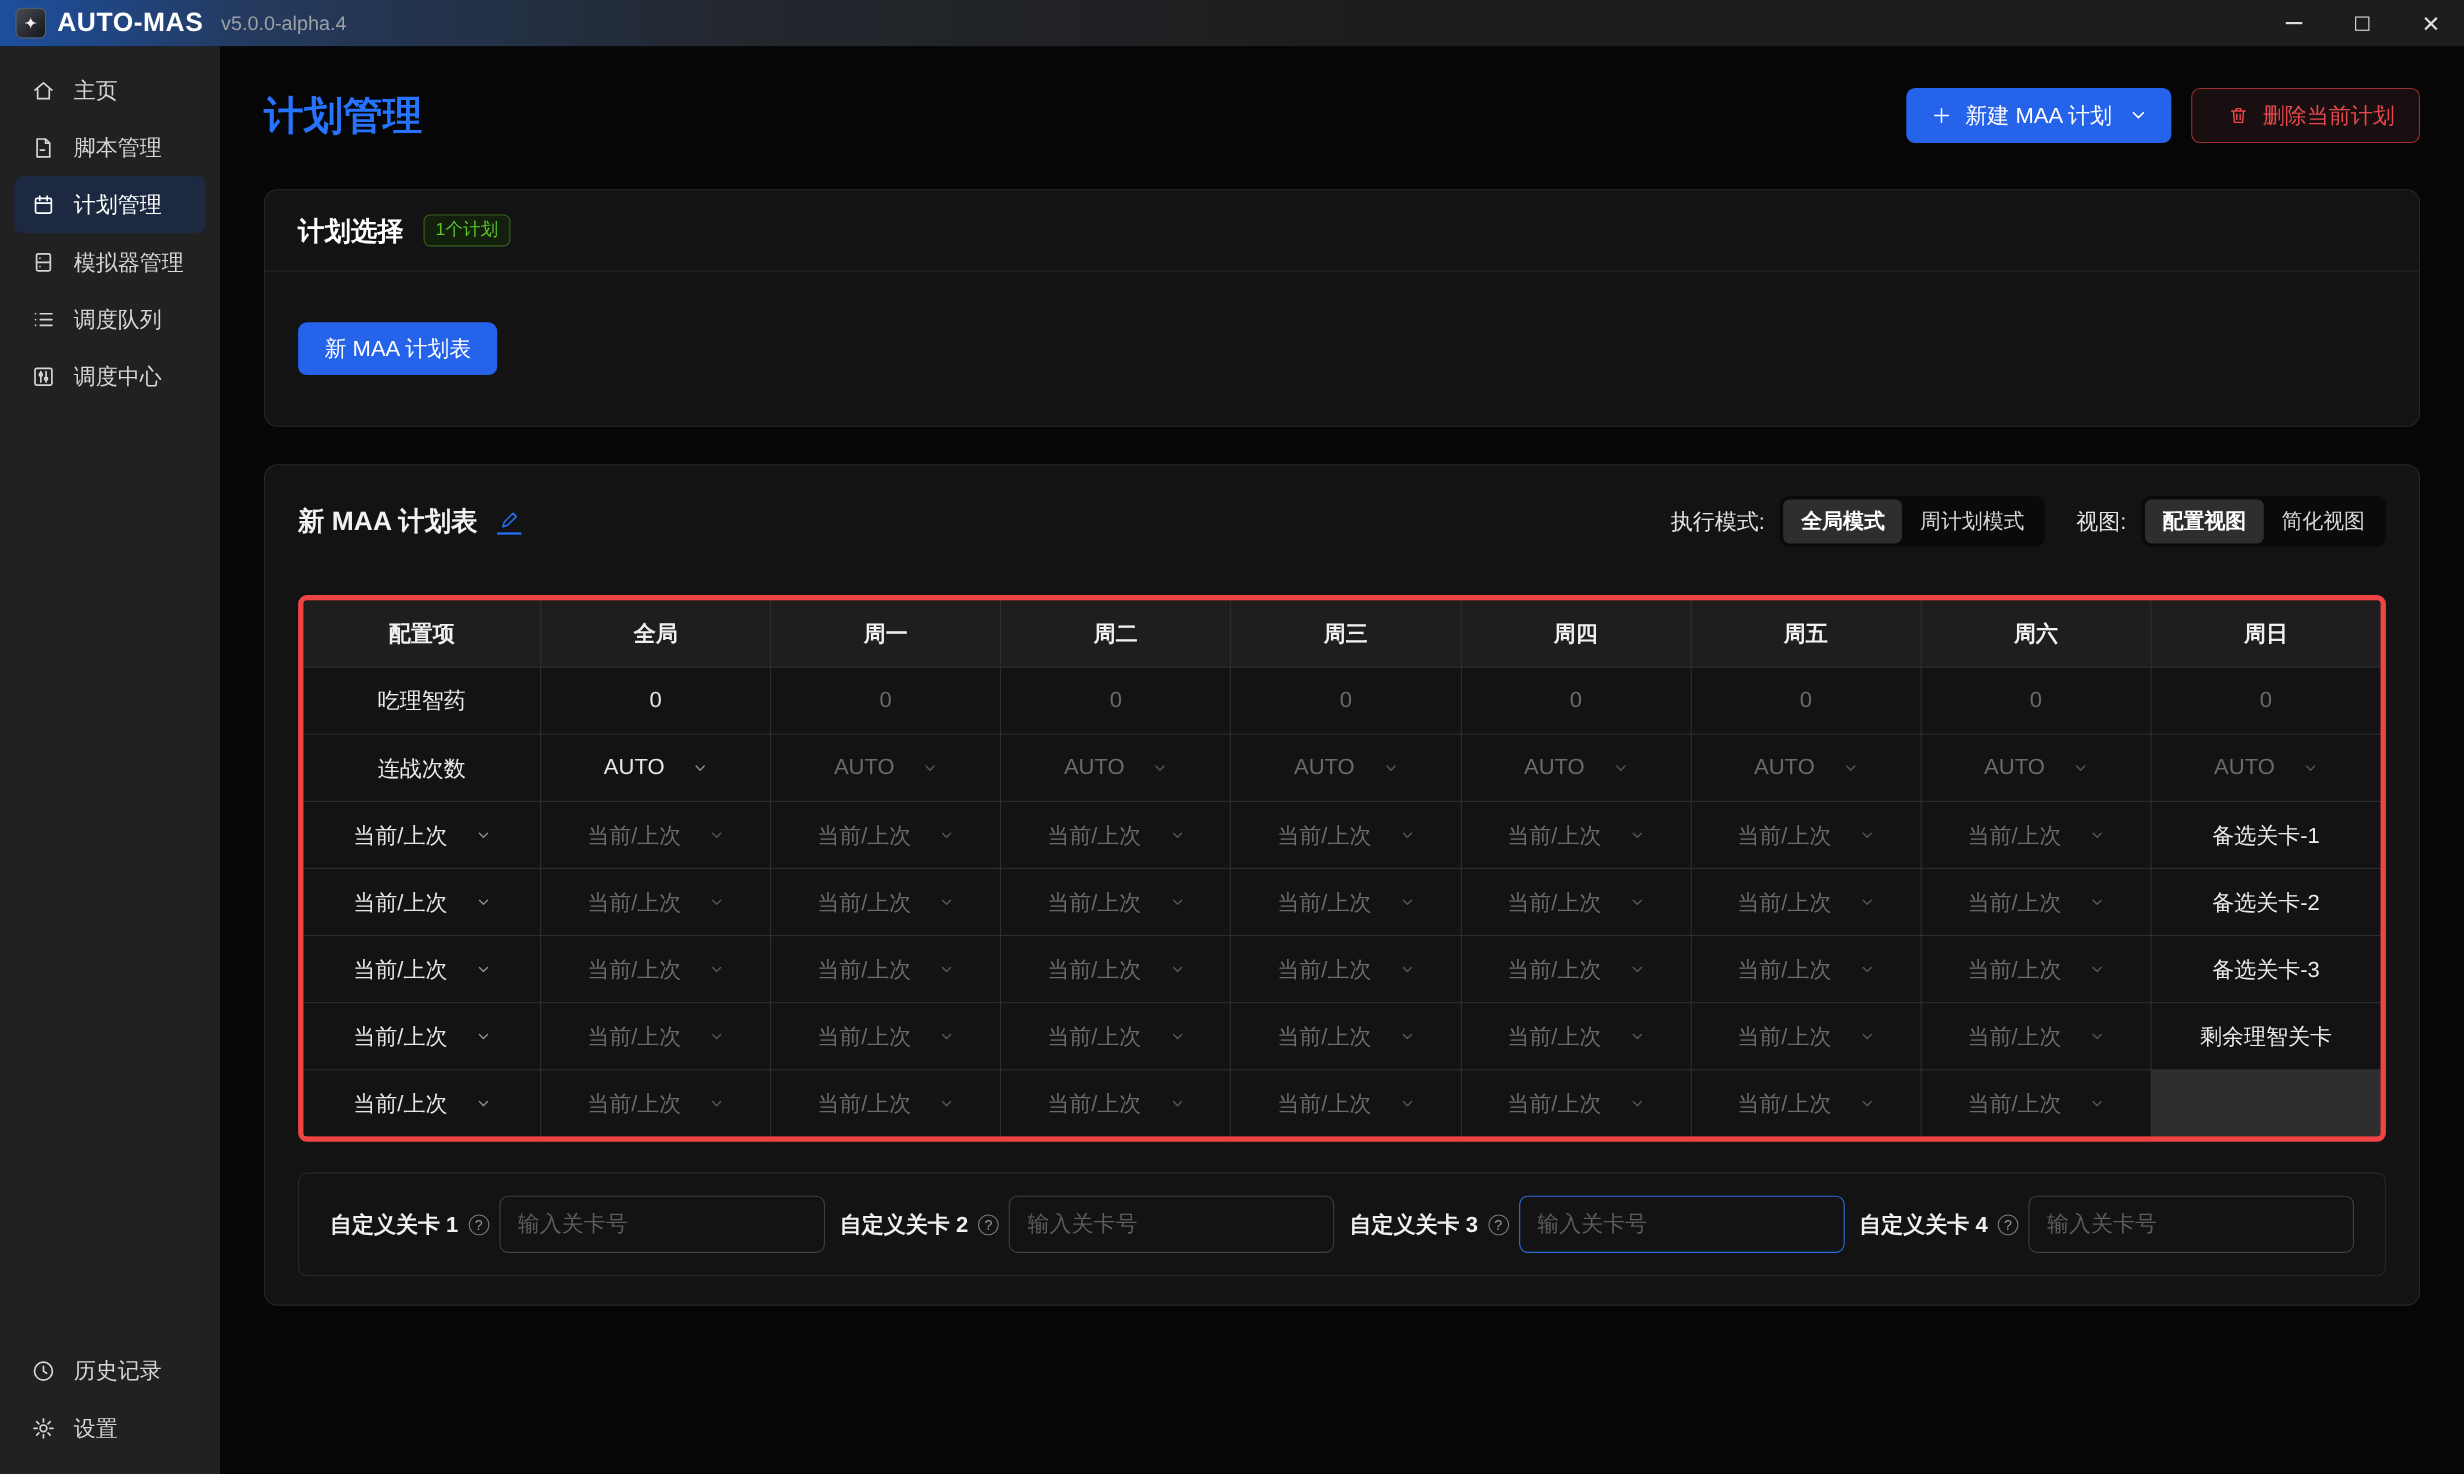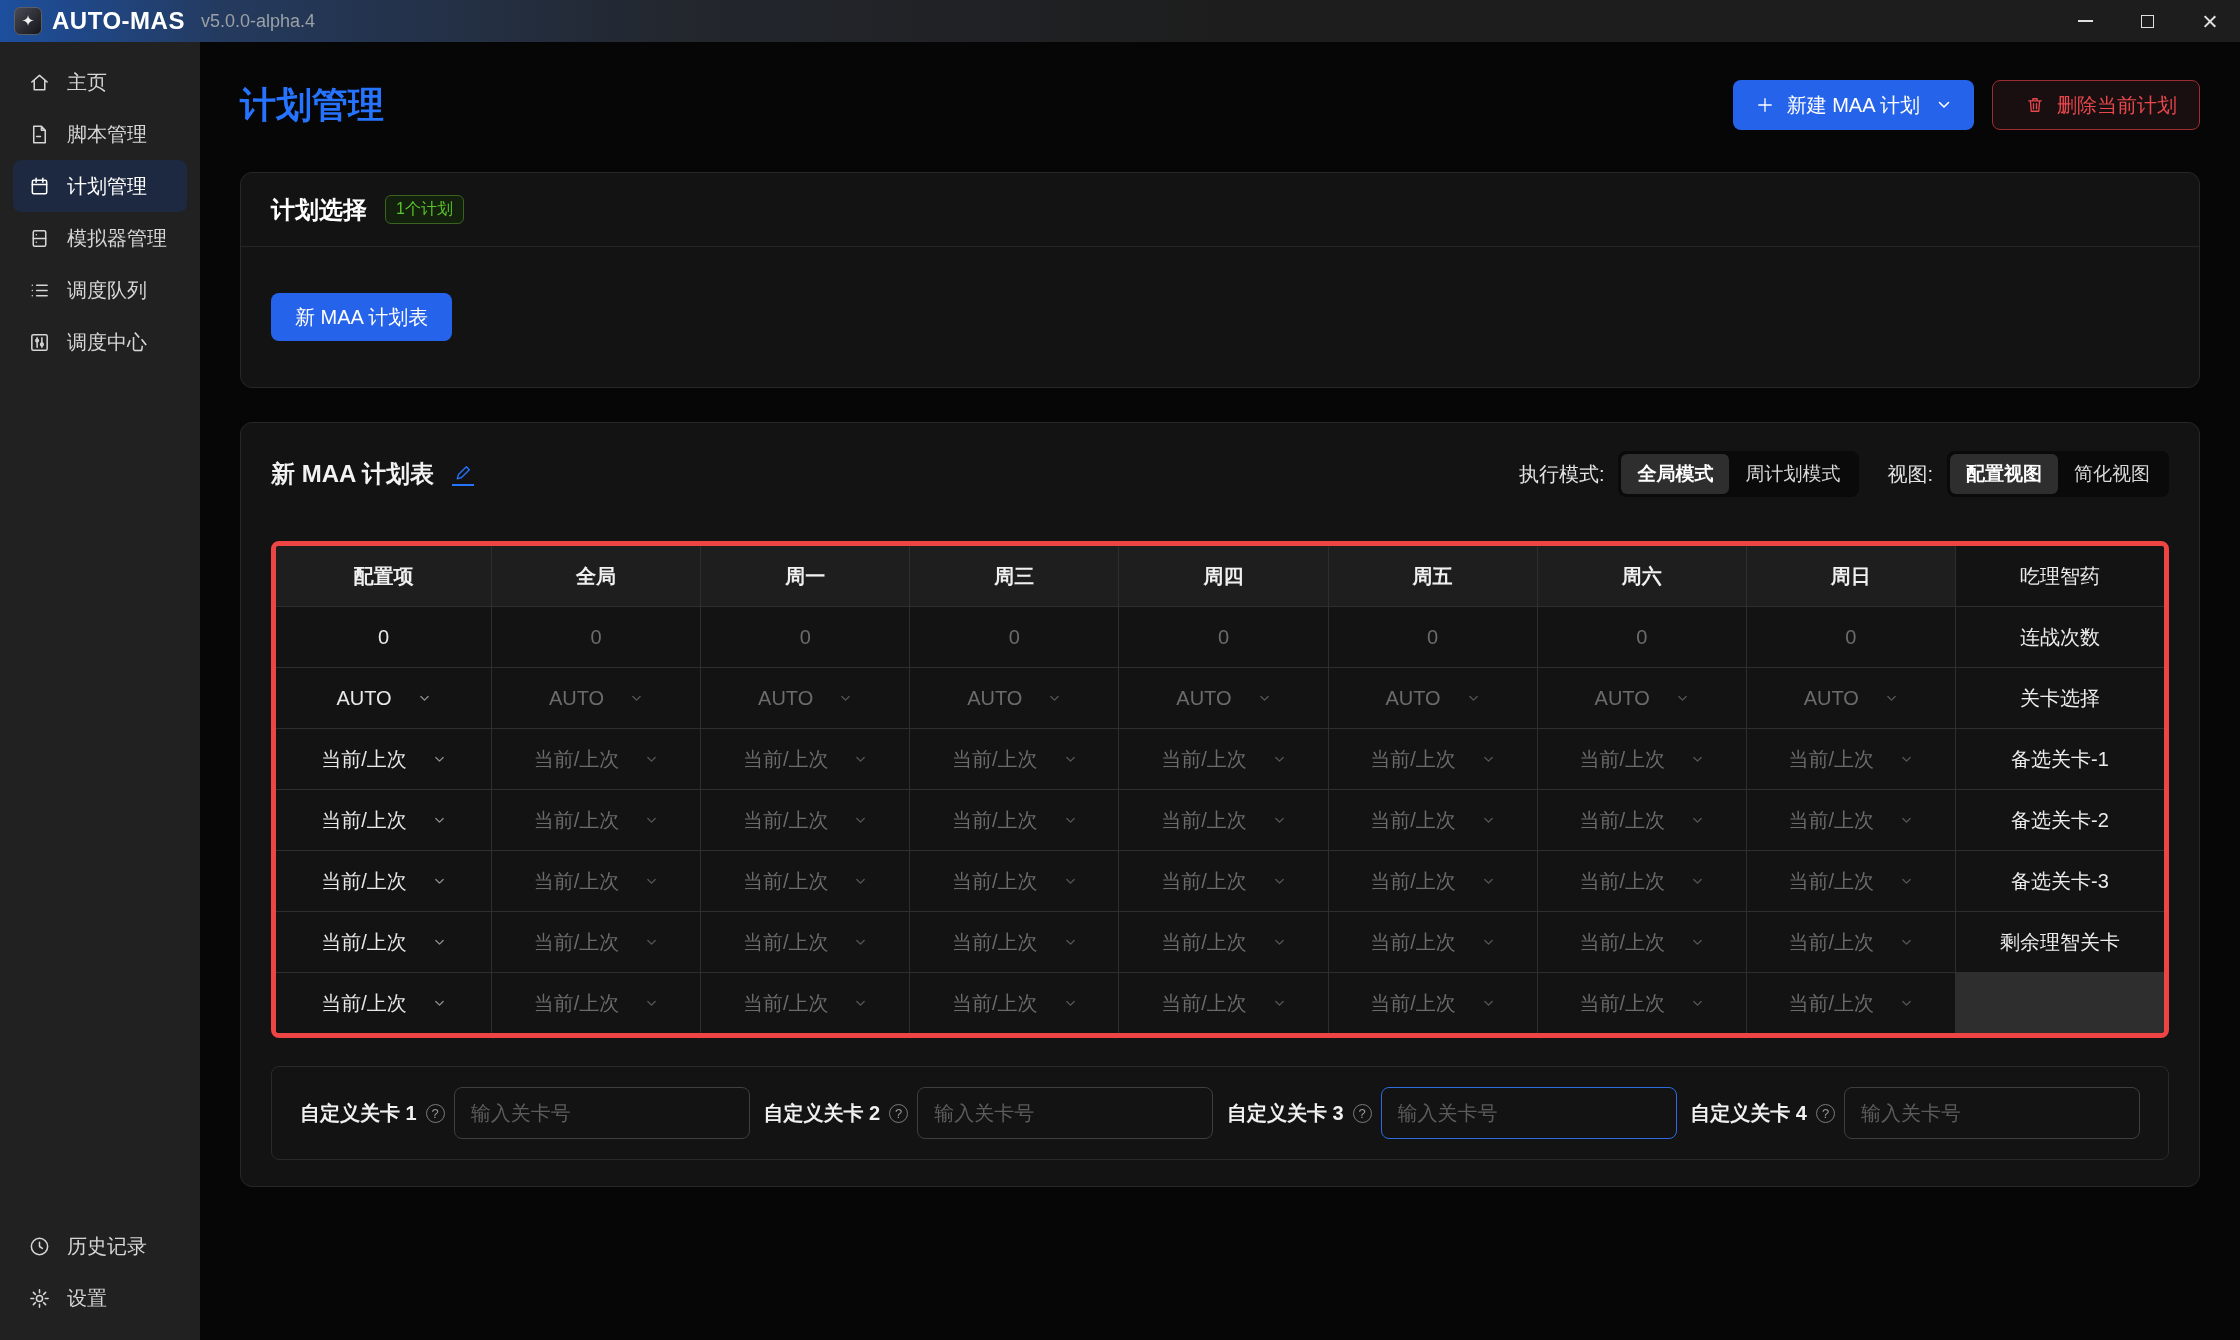--- a/index.html
+++ b/index.html
@@ -265,20 +265,21 @@
                 <div class="segment">简化视图</div>
               </div>
           </div>
         </div>
 
         <div class="table-wrap">
           <div class="grid">
               <div class="cell head">配置项</div>
               <div class="cell head">全局</div>
               <div class="cell head">周一</div>
+              <div class="cell head">周二</div>
               <div class="cell head">周三</div>
               <div class="cell head">周四</div>
               <div class="cell head">周五</div>
               <div class="cell head">周六</div>
               <div class="cell head">周日</div>
               <div class="cell rowlabel">吃理智药</div>
               <div class="cell">
                 <span>0</span>
               </div>
               <div class="cell dim">
@@ -376,21 +377,20 @@
               <div class="cell dim">
                 <div class="select-box">
                   <span>AUTO</span>
                   <span class="icon chev">
                     <svg viewBox="0 0 16 16">
                       <path d="M3.5 5.5 8 10l4.5-4.5"></path>
                     </svg>
                   </span>
                 </div>
               </div>
-              <div class="cell rowlabel">关卡选择</div>
               <div class="cell">
                 <div class="select-box">
                   <span>当前/上次</span>
                   <span class="icon chev">
                     <svg viewBox="0 0 16 16">
                       <path d="M3.5 5.5 8 10l4.5-4.5"></path>
                     </svg>
                   </span>
                 </div>
               </div>

